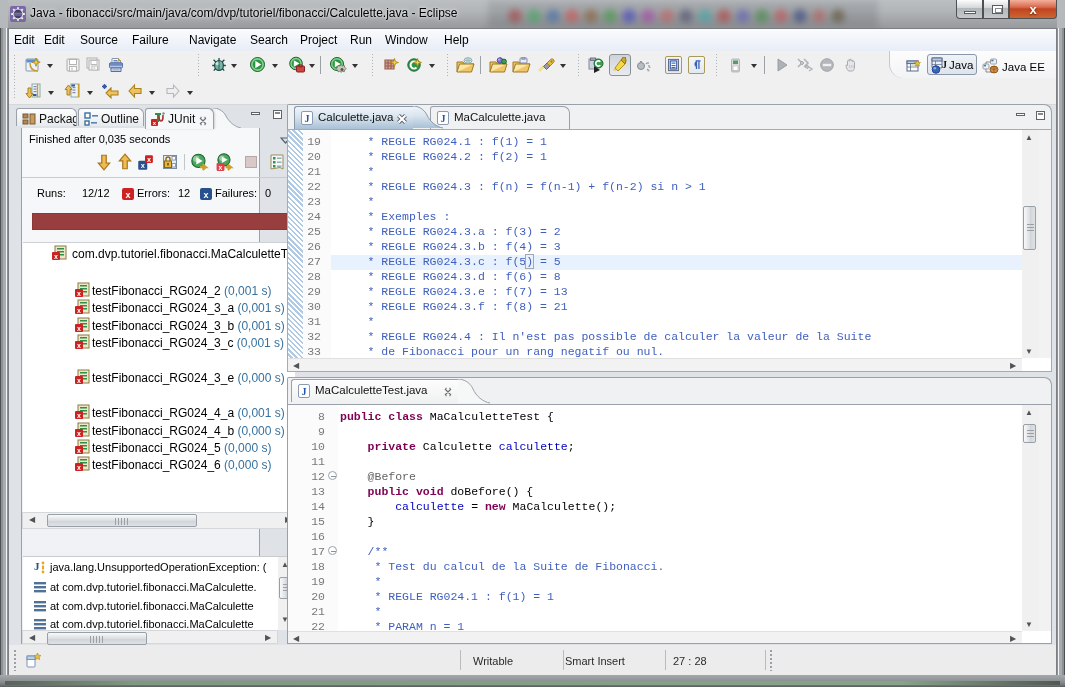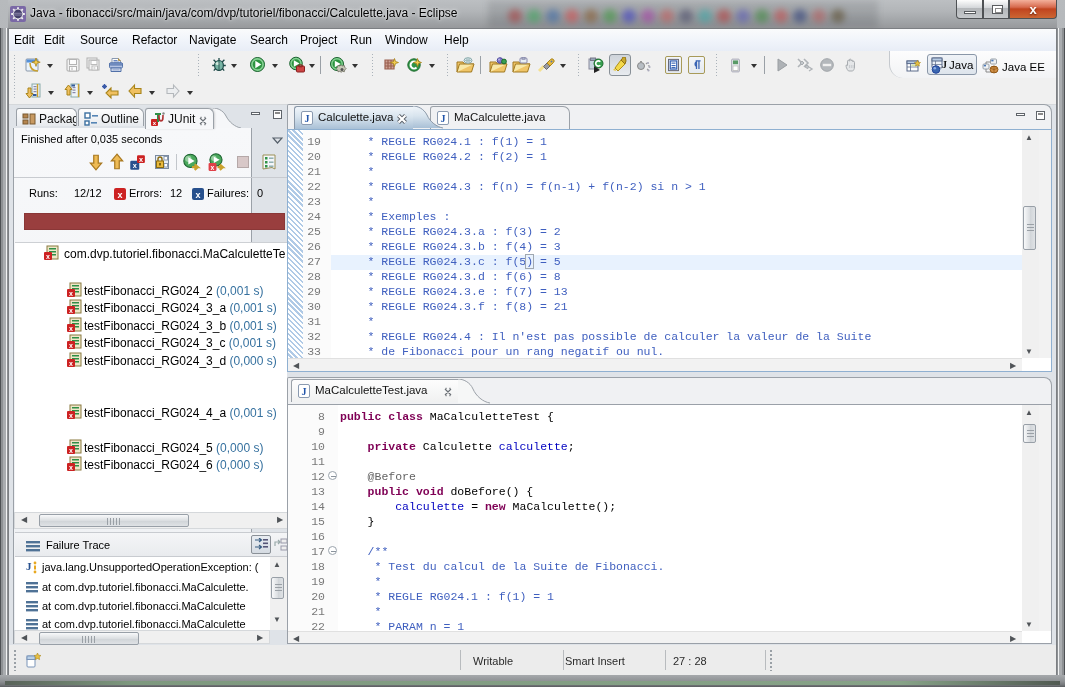--- a/index.html
+++ b/index.html
@@ -59,21 +59,21 @@
   
   #leftpanel { position:absolute; left:9px; top:105px; width:274px; height:539px; }
   .ltab { position:absolute; top:3px; height:18px; overflow:hidden; background:linear-gradient(#fdfdfd,#e7eaee);
     border:1px solid #9ba1a8; border-bottom:none; border-radius:3px 6px 0 0; font-size:12px; color:#111; }
   .ltab span { position:absolute; left:22px; top:3px; }
   .ltab.active { background:#f6f7f9; height:21px; z-index:3;
     box-shadow:1px 0 2px rgba(0,0,0,.15); }
   .tabico { position:absolute; left:4px; top:2px; width:16px; height:16px; }
   .tabx { position:absolute; right:5px; top:7px; width:10px; height:10px; }
   .pmin { position:absolute; top:4px; width:14px; height:12px; }
-  #junitbody { position:absolute; left:4px; top:23px; width:239px; height:516px;
+  #junitbody { position:absolute; left:12px; top:23px; width:239px; height:516px;
     background:linear-gradient(#f7f8fa,#eef0f3); border:1px solid #9ba1a8; border-top:none; }
   .jico { position:absolute; width:16px; height:16px; }
   .cnt { position:absolute; top:59px; font-size:11px; }
   .cico { position:absolute; top:60px; width:12px; height:12px; }
   #tree { position:absolute; left:1px; top:114px; width:272px; height:270px; background:#fff;
     border-top:1px solid #cdd0d4; overflow:hidden; }
   .trow { position:absolute; left:0; width:272px; height:17px; }
   .tico { position:absolute; top:0px; width:16px; height:16px; }
   .tt  { position:absolute; top:2px; font-size:12px; white-space:nowrap; }
   .ts  { color:#36719F; }
@@ -192,21 +192,21 @@
     </div>
     <div class="capbtn close">
       <div class="glyph-x">x</div>
     </div>
   </div>
 
   <div id="menubar">
     <span style="left:5px">Edit</span>
     <span style="left:35px">Edit</span>
     <span style="left:71px">Source</span>
-    <span style="left:123px">Refactor</span>
+    <span style="left:123px">Failure</span>
     <span style="left:180px">Navigate</span>
     <span style="left:241px">Search</span>
     <span style="left:291px">Project</span>
     <span style="left:341px">Run</span>
     <span style="left:376px">Window</span>
     <span style="left:435px">Help</span>
   </div>
 
   <div id="toolbar">
 
@@ -604,41 +604,52 @@
           <svg class="tico" style="left:51px" viewBox="0 0 16 16">
             <rect x="4" y="1" width="11" height="13" fill="#efe7c9" stroke="#8a7a40"></rect>
             <rect x="6" y="3" width="7" height="1.5" fill="#2f8f46"></rect>
             <rect x="6" y="6" width="7" height="1.5" fill="#2f8f46"></rect>
             <rect x="6" y="9" width="7" height="1.5" fill="#2f8f46"></rect>
             <rect x="1" y="7" width="8" height="8" fill="#cc2222" rx="1"></rect>
             <text x="5" y="13.5" font-size="7" fill="#fff" text-anchor="middle" font-weight="bold">x</text>
           </svg>
           <span class="tt" style="left:69px">testFibonacci_RG024_3_c <span class="ts">(0,001 s)</span></span>
         </div>
-        <div class="trow" style="top:109px">
+        <div class="trow" style="top:126px">
           <svg class="tico" style="left:51px" viewBox="0 0 16 16">
             <rect x="4" y="1" width="11" height="13" fill="#efe7c9" stroke="#8a7a40"></rect>
             <rect x="6" y="3" width="7" height="1.5" fill="#2f8f46"></rect>
             <rect x="6" y="6" width="7" height="1.5" fill="#2f8f46"></rect>
             <rect x="6" y="9" width="7" height="1.5" fill="#2f8f46"></rect>
             <rect x="1" y="7" width="8" height="8" fill="#cc2222" rx="1"></rect>
             <text x="5" y="13.5" font-size="7" fill="#fff" text-anchor="middle" font-weight="bold">x</text>
           </svg>
-          <span class="tt" style="left:69px">testFibonacci_RG024_3_d <span class="ts">(0,000 s)</span></span>
+          <span class="tt" style="left:69px">testFibonacci_RG024_3_e <span class="ts">(0,000 s)</span></span>
         </div>
         <div class="trow" style="top:161px">
           <svg class="tico" style="left:51px" viewBox="0 0 16 16">
             <rect x="4" y="1" width="11" height="13" fill="#efe7c9" stroke="#8a7a40"></rect>
             <rect x="6" y="3" width="7" height="1.5" fill="#2f8f46"></rect>
             <rect x="6" y="6" width="7" height="1.5" fill="#2f8f46"></rect>
             <rect x="6" y="9" width="7" height="1.5" fill="#2f8f46"></rect>
             <rect x="1" y="7" width="8" height="8" fill="#cc2222" rx="1"></rect>
             <text x="5" y="13.5" font-size="7" fill="#fff" text-anchor="middle" font-weight="bold">x</text>
           </svg>
           <span class="tt" style="left:69px">testFibonacci_RG024_4_a <span class="ts">(0,001 s)</span></span>
+        </div>
+        <div class="trow" style="top:179px">
+          <svg class="tico" style="left:51px" viewBox="0 0 16 16">
+            <rect x="4" y="1" width="11" height="13" fill="#efe7c9" stroke="#8a7a40"></rect>
+            <rect x="6" y="3" width="7" height="1.5" fill="#2f8f46"></rect>
+            <rect x="6" y="6" width="7" height="1.5" fill="#2f8f46"></rect>
+            <rect x="6" y="9" width="7" height="1.5" fill="#2f8f46"></rect>
+            <rect x="1" y="7" width="8" height="8" fill="#cc2222" rx="1"></rect>
+            <text x="5" y="13.5" font-size="7" fill="#fff" text-anchor="middle" font-weight="bold">x</text>
+          </svg>
+          <span class="tt" style="left:69px">testFibonacci_RG024_4_b <span class="ts">(0,000 s)</span></span>
         </div>
         <div class="trow" style="top:196px">
           <svg class="tico" style="left:51px" viewBox="0 0 16 16">
             <rect x="4" y="1" width="11" height="13" fill="#efe7c9" stroke="#8a7a40"></rect>
             <rect x="6" y="3" width="7" height="1.5" fill="#2f8f46"></rect>
             <rect x="6" y="6" width="7" height="1.5" fill="#2f8f46"></rect>
             <rect x="6" y="9" width="7" height="1.5" fill="#2f8f46"></rect>
             <rect x="1" y="7" width="8" height="8" fill="#cc2222" rx="1"></rect>
             <text x="5" y="13.5" font-size="7" fill="#fff" text-anchor="middle" font-weight="bold">x</text>
           </svg>
@@ -656,41 +667,20 @@
           <span class="tt" style="left:69px">testFibonacci_RG024_6 <span class="ts">(0,000 s)</span></span>
         </div>
       </div>
 
       <div class="hscroll" style="left:0px; top:384px; width:274px; height:17px;">
         <div class="harrow" style="left:6px">◀</div>
         <div class="hthumb" style="left:24px; width:150px;"></div>
         <div class="harrow" style="left:262px">▶</div>
       </div>
 
-      <div id="ftheader">
-        <svg style="position:absolute;left:11px;top:8px;width:14px;height:11px" viewBox="0 0 14 11">
-          <rect x="0" y="0" width="14" height="2.4" fill="#4f7296"></rect>
-          <rect x="0" y="4" width="14" height="2.4" fill="#4f7296"></rect>
-          <rect x="0" y="8" width="14" height="2.4" fill="#4f7296"></rect>
-        </svg>
-        <span style="position:absolute;left:31px;top:6px;font-size:11px;">Failure Trace</span>
-        <div style="position:absolute;left:236px;top:2px;width:20px;height:19px;border:1px solid #8a9097;border-radius:2px;background:linear-gradient(#e9edf2,#d5dbe2)">
-          <svg style="position:absolute;left:2px;top:2px;width:15px;height:13px" viewBox="0 0 15 13">
-            <path d="M1 2 h6 M5 0 l2.5 2 L5 4 M1 9 h6 M5 7 l2.5 2 L5 11" stroke="#355a80" stroke-width="1.2" fill="none"></path>
-            <rect x="9" y="1" width="5" height="1.6" fill="#557"></rect>
-            <rect x="9" y="4.5" width="5" height="1.6" fill="#557"></rect>
-            <rect x="9" y="8" width="5" height="1.6" fill="#557"></rect>
-          </svg>
-        </div>
-        <svg style="position:absolute;left:258px;top:4px;width:15px;height:15px" viewBox="0 0 15 15">
-          <path d="M2 9 v-4 h5 M5 3 l2 2 -2 2" stroke="#9aa" stroke-width="1.2" fill="none"></path>
-          <rect x="8" y="2" width="6" height="4" fill="#eee" stroke="#99a"></rect>
-          <rect x="8" y="9" width="6" height="4" fill="#eee" stroke="#99a"></rect>
-        </svg>
-      </div>
 
       <div id="ftlist">
         <div class="frow" style="top:1px">
           <svg class="fico" viewBox="0 0 14 14">
             <text x="1" y="10" font-size="11" font-weight="bold" fill="#27508d" font-family="Liberation Serif, serif">J</text>
             <circle cx="10" cy="3" r="1.4" fill="#e8a820"></circle>
             <path d="M10 5.5 v4" stroke="#e8a820" stroke-width="2"></path>
             <circle cx="10" cy="12" r="1.4" fill="#e8a820"></circle>
           </svg>
           <span class="ft">java.lang.UnsupportedOperationException: (</span>

